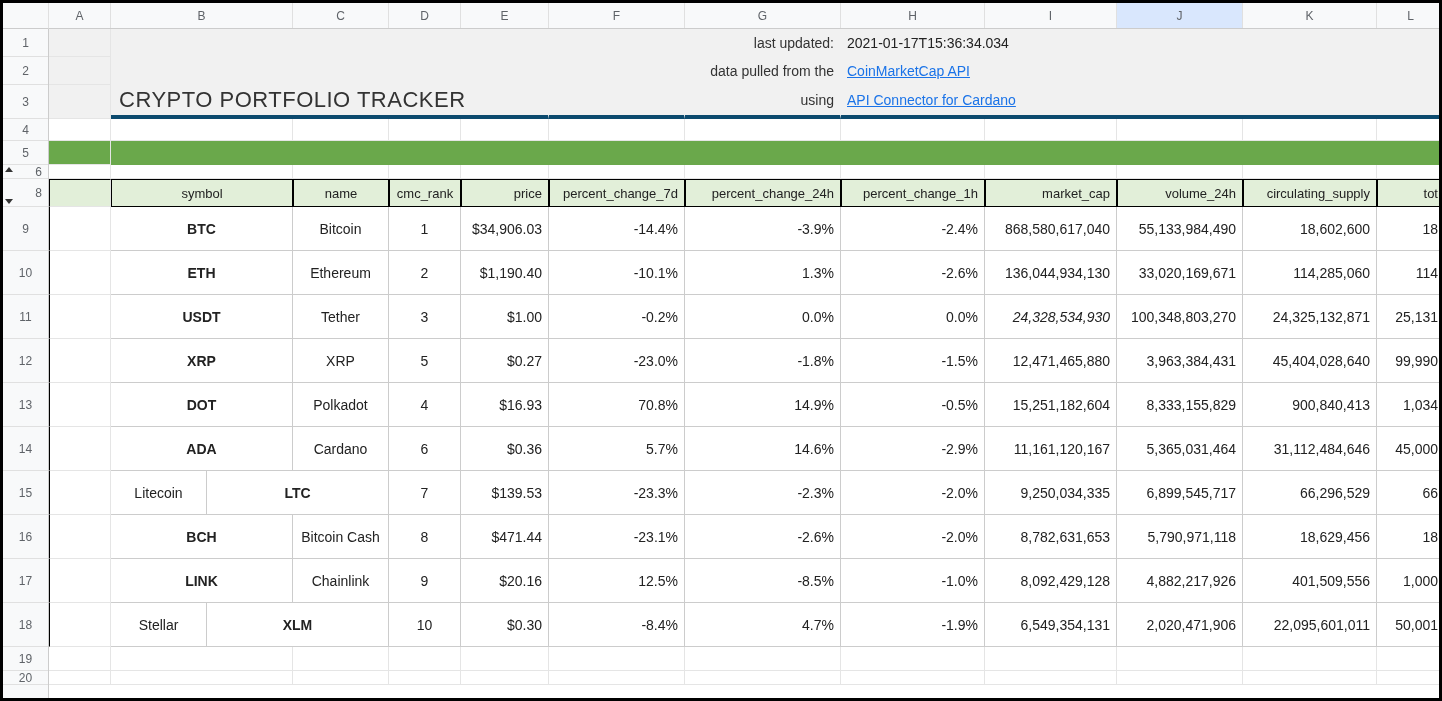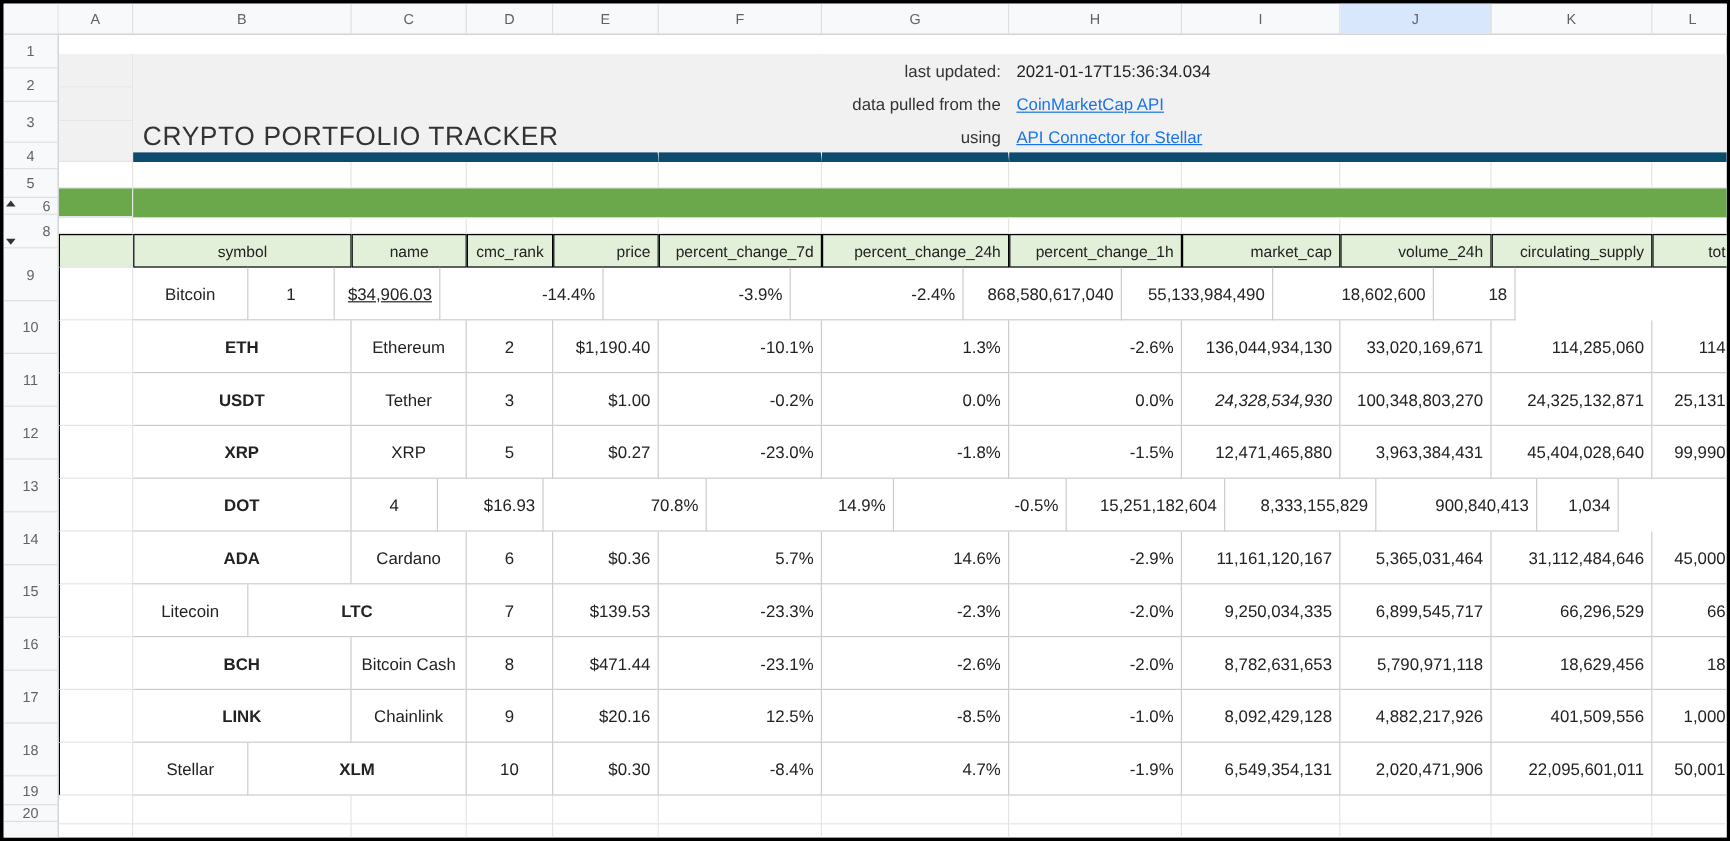--- a/index.html
+++ b/index.html
@@ -65,42 +65,41 @@
   }
   .row-h .tri-up { border-bottom: 5px solid #333; top: 2px; }
   .row-h .tri-down { border-top: 5px solid #333; bottom: 2px; }
   .grid-body {
     position: relative;
     overflow: hidden;
   }
   .grid-inner {
     position: absolute;
     inset: 0;
-    margin-top: 16px;
   }
   .row {
     display: flex;
     align-items: stretch;
   }
   .cell {
     flex: none;
     border-right: 1px solid #e5e5e5;
     border-bottom: 1px solid #e5e5e5;
     padding: 0 6px;
     display: flex;
     align-items: center;
     overflow: hidden;
     white-space: nowrap;
   }
   .header-band .cell {
     background: #f1f1f1;
     border-right-color: #f1f1f1;
     border-bottom-color: #f1f1f1;
   }
-  .header-band.thick-bot .cell { border-bottom: 8px solid #0c4a6e; }
+  .header-band.thick-bot .cell { border-bottom: 4px solid #0c4a6e; }
   .title-cell {
     font-size: 22px;
     font-weight: 400;
     color: #333;
     letter-spacing: 0.5px;
     padding-left: 8px;
   }
   .meta-right { justify-content: flex-end; color: #333; font-size: 14px; }
   .meta-left { justify-content: flex-start; font-size: 14px; }
   .link { color: #1a73e8; text-decoration: underline; cursor: pointer; }
@@ -187,21 +186,21 @@
           <div class="cell meta-left" style="width: 604px;">
             <span class="link">CoinMarketCap API</span>
           </div>
         </div>
         <div class="row header-band thick-bot" style="height: 34px;">
           <div class="cell spacerA" style="width: 62px; height: 34px; border-right: 1px solid rgb(229, 229, 229); border-bottom: 1px solid rgb(229, 229, 229);"></div>
           <div class="cell title-cell" style="width: 438px;">CRYPTO PORTFOLIO TRACKER</div>
           <div class="cell " style="width: 136px;"></div>
           <div class="cell meta-right" style="width: 156px;">using</div>
           <div class="cell meta-left" style="width: 604px;">
-            <span class="link">API Connector for Stellar</span>
+            <span class="link">API Connector for Cardano</span>
           </div>
         </div>
         <div class="row empty-row" style="height: 22px;">
           <div class="cell spacerA" style="width: 62px; height: 22px; border-right: 1px solid rgb(229, 229, 229); border-bottom: 1px solid rgb(229, 229, 229);"></div>
           <div class="cell " style="width: 182px;"></div>
           <div class="cell " style="width: 96px;"></div>
           <div class="cell " style="width: 72px;"></div>
           <div class="cell " style="width: 88px;"></div>
           <div class="cell " style="width: 136px;"></div>
           <div class="cell " style="width: 156px;"></div>
@@ -238,23 +237,24 @@
           <div class="cell " style="width: 136px;">percent_change_7d</div>
           <div class="cell " style="width: 156px;">percent_change_24h</div>
           <div class="cell " style="width: 144px;">percent_change_1h</div>
           <div class="cell " style="width: 132px;">market_cap</div>
           <div class="cell " style="width: 126px;">volume_24h</div>
           <div class="cell " style="width: 134px;">circulating_supply</div>
           <div class="cell " style="width: 68px;">tot</div>
         </div>
         <div class="row data-row" style="height: 44px;">
           <div class="cell spacerA" style="width: 62px; height: 44px; border-right: 1px solid rgb(229, 229, 229); border-bottom: 1px solid rgb(229, 229, 229);"></div>
+          <div class="cell sym" style="width: 182px;">BTC</div>
           <div class="cell name" style="width: 96px;">Bitcoin</div>
           <div class="cell center" style="width: 72px;">1</div>
-          <div class="cell right" style="width: 88px; text-decoration: underline;">$34,906.03</div>
+          <div class="cell right" style="width: 88px;">$34,906.03</div>
           <div class="cell right" style="width: 136px;">-14.4%</div>
           <div class="cell right" style="width: 156px;">-3.9%</div>
           <div class="cell right" style="width: 144px;">-2.4%</div>
           <div class="cell right" style="width: 132px;">868,580,617,040</div>
           <div class="cell right" style="width: 126px;">55,133,984,490</div>
           <div class="cell right" style="width: 134px;">18,602,600</div>
           <div class="cell right" style="width: 68px;">18</div>
         </div>
         <div class="row data-row" style="height: 44px;">
           <div class="cell spacerA" style="width: 62px; height: 44px; border-right: 1px solid rgb(229, 229, 229); border-bottom: 1px solid rgb(229, 229, 229);"></div>
@@ -294,20 +294,21 @@
           <div class="cell right" style="width: 156px;">-1.8%</div>
           <div class="cell right" style="width: 144px;">-1.5%</div>
           <div class="cell right" style="width: 132px;">12,471,465,880</div>
           <div class="cell right" style="width: 126px;">3,963,384,431</div>
           <div class="cell right" style="width: 134px;">45,404,028,640</div>
           <div class="cell right" style="width: 68px;">99,990</div>
         </div>
         <div class="row data-row" style="height: 44px;">
           <div class="cell spacerA" style="width: 62px; height: 44px; border-right: 1px solid rgb(229, 229, 229); border-bottom: 1px solid rgb(229, 229, 229);"></div>
           <div class="cell sym" style="width: 182px;">DOT</div>
+          <div class="cell name" style="width: 96px;">Polkadot</div>
           <div class="cell center" style="width: 72px;">4</div>
           <div class="cell right" style="width: 88px;">$16.93</div>
           <div class="cell right" style="width: 136px;">70.8%</div>
           <div class="cell right" style="width: 156px;">14.9%</div>
           <div class="cell right" style="width: 144px;">-0.5%</div>
           <div class="cell right" style="width: 132px;">15,251,182,604</div>
           <div class="cell right" style="width: 126px;">8,333,155,829</div>
           <div class="cell right" style="width: 134px;">900,840,413</div>
           <div class="cell right" style="width: 68px;">1,034</div>
         </div>

